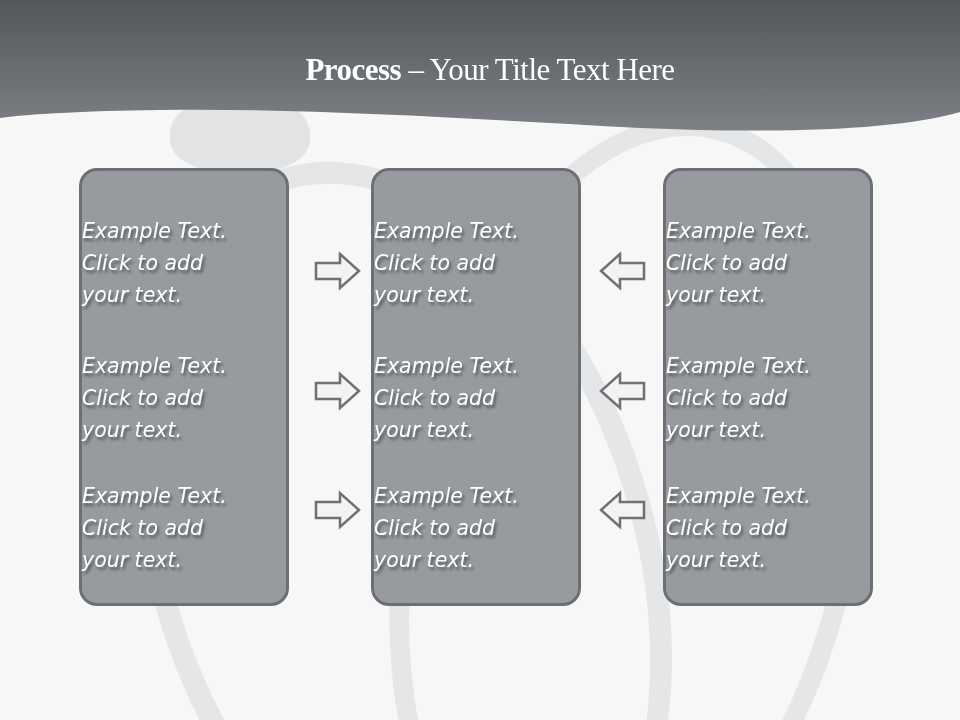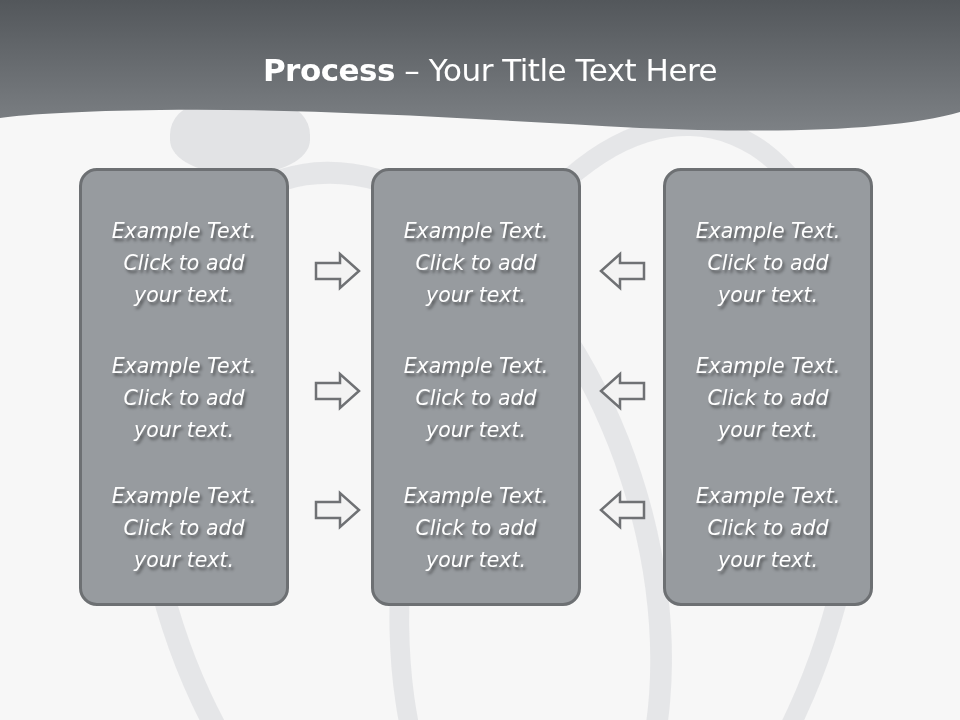--- a/index.html
+++ b/index.html
@@ -1,23 +1,23 @@
 <!DOCTYPE html>
 <html><head>
 <meta charset="utf-8">
 <style>
   html,body{margin:0;padding:0;}
   body{width:960px;height:720px;position:relative;overflow:hidden;background:#f7f7f7;font-family:"DejaVu Sans","Liberation Sans",sans-serif;}
   .bg-ring{position:absolute;border-radius:50%;border-style:solid;border-color:#e2e3e5;opacity:.85;}
-  .header{position:absolute;left:0;top:0;width:960px;height:140px;}
+  .header{position:absolute;left:0;top:0;width:960px;height:140px;font-family:Liberation Serif, serif;}
   .header svg{position:absolute;left:0;top:0;}
   .title{position:absolute;left:0;top:52px;width:980px;text-align:center;color:#fff;font-size:31px;letter-spacing:-0.5px;}
   .title b{font-weight:bold;}
   .box{position:absolute;top:168px;width:210px;height:438px;background:#979b9f;border:3px solid #6d7073;border-radius:18px;box-sizing:border-box;}
-  .item{position:absolute;left:0;width:100%;text-align:center;color:#fff;font-style:italic;font-size:20.5px;line-height:32px;text-shadow:2px 3px 3px rgba(0,0,0,.45);}
+  .item{position:absolute;left:0;width:100%;text-align:left;color:#fff;font-style:italic;font-size:20.5px;line-height:32px;text-shadow:2px 3px 3px rgba(0,0,0,.45);}
   .arrow{position:absolute;width:48px;height:40px;}
 </style>
 </head>
 <body>
 
 <div class="bg-ring" style="left:150px;top:150px;width:460px;height:760px;border-width:22px;transform:rotate(-18deg);"></div>
 <div class="bg-ring" style="left:400px;top:110px;width:420px;height:780px;border-width:20px;transform:rotate(12deg);"></div>
 <div style="position:absolute;left:170px;top:105px;width:140px;height:70px;background:#dcdde0;border-radius:30px 30px 50% 50%;opacity:.8;"></div>
 
 <div class="header">

